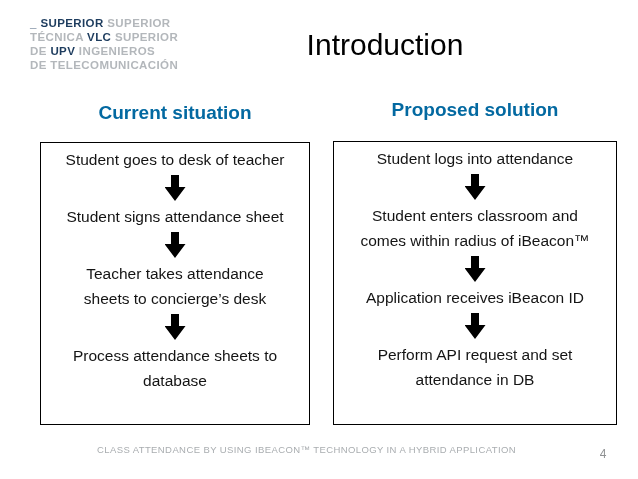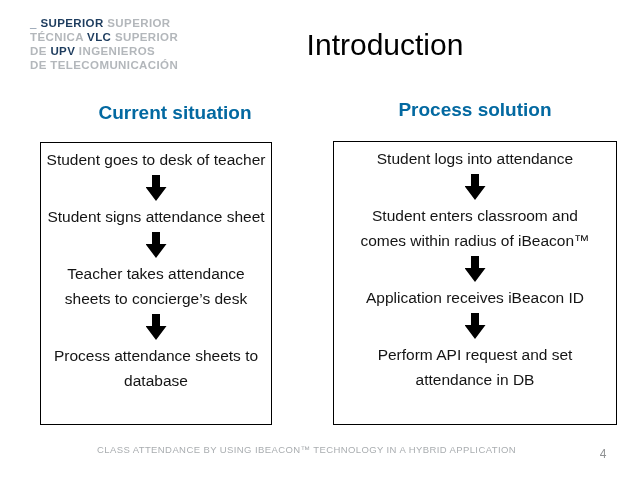--- a/index.html
+++ b/index.html
@@ -16,21 +16,21 @@
   
   .title { position:absolute; left:240px; top:27px; width:290px; text-align:center;
            font-size:30px; line-height:36px; color:#000; font-weight:400; }
   
   .col-header { position:absolute; text-align:center; font-size:19px; font-weight:700; color:#0369a1; }
   .col-header.left  { left:40px;  top:102px; width:270px; }
   .col-header.right { left:333px; top:99px;  width:284px; }
   
   .flow-box { position:absolute; border:1px solid #000; background:#fff; box-sizing:border-box;
               padding-top:4px; }
-  .flow-box.left  { left:40px;  top:142px; width:232px; height:283px; }
+  .flow-box.left  { left:40px;  top:142px; width:270px; height:283px; }
   .flow-box.right { left:333px; top:141px; width:284px; height:284px; }
   .step { text-align:center; }
   .step-line { font-size:15.5px; line-height:25px; color:#141414; }
   .arrow-row { height:26px; margin:3px 0; display:flex; justify-content:center; align-items:center; }
   .down-arrow { width:21px; height:26px; background:#000;
                 clip-path:polygon(31% 0, 69% 0, 69% 46%, 100% 46%, 50% 100%, 0 46%, 31% 46%); }
   
   .footer { position:absolute; left:13px; top:444px; width:587px; text-align:center;
             font-size:9.5px; letter-spacing:0.4px; color:#a9adb0; }
   .page-number { position:absolute; left:592px; top:447px; width:22px; text-align:center;
@@ -44,21 +44,21 @@
   <div class="logo">
     <div><span class="dark">_ SUPERIOR</span> <span class="light">SUPERIOR</span></div>
     <div><span class="light">TÉCNICA</span> <span class="dark">VLC</span> <span class="light">SUPERIOR</span></div>
     <div><span class="light">DE</span> <span class="dark">UPV</span> <span class="light">INGENIEROS</span></div>
     <div><span class="light">DE TELECOMUNICACIÓN</span></div>
   </div>
 
   <div class="title">Introduction</div>
 
   <div class="col-header left">Current situation</div>
-  <div class="col-header right">Process solution</div>
+  <div class="col-header right">Proposed solution</div>
 
   <div class="flow-box left">
     <div class="step">
       <div class="step-line">Student goes to desk of teacher</div>
     </div>
     <div class="arrow-row">
         <div class="down-arrow"></div>
       </div>
     <div class="step">
       <div class="step-line">Student signs attendance sheet</div>

